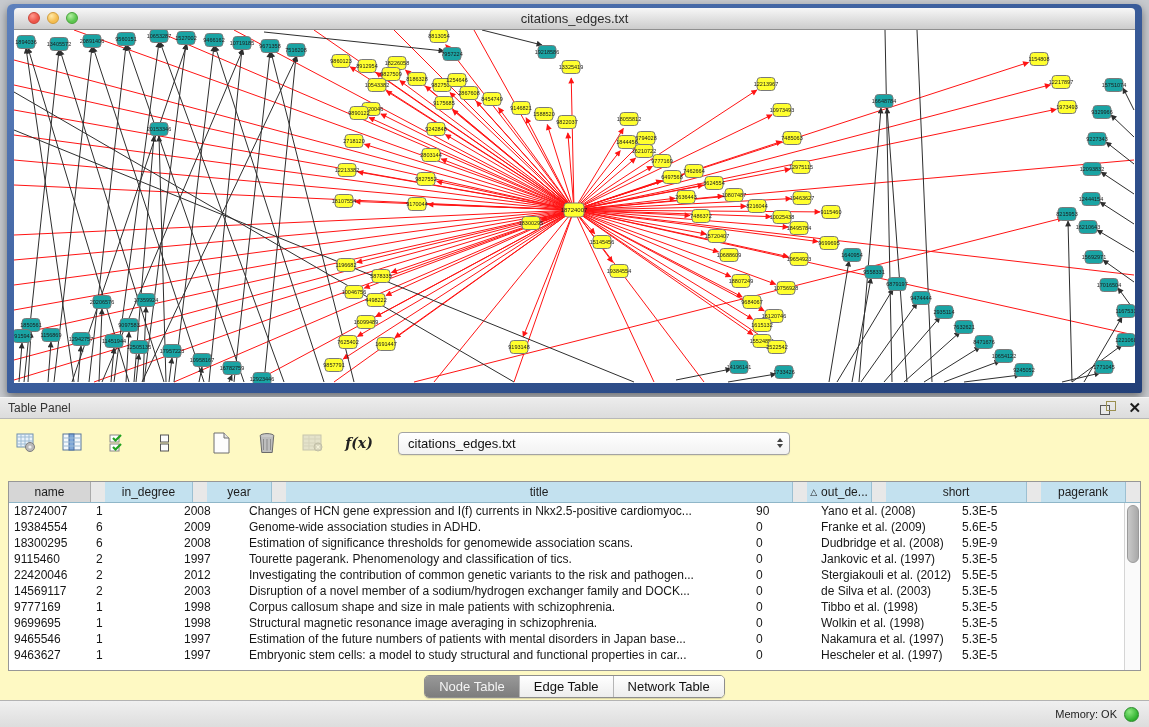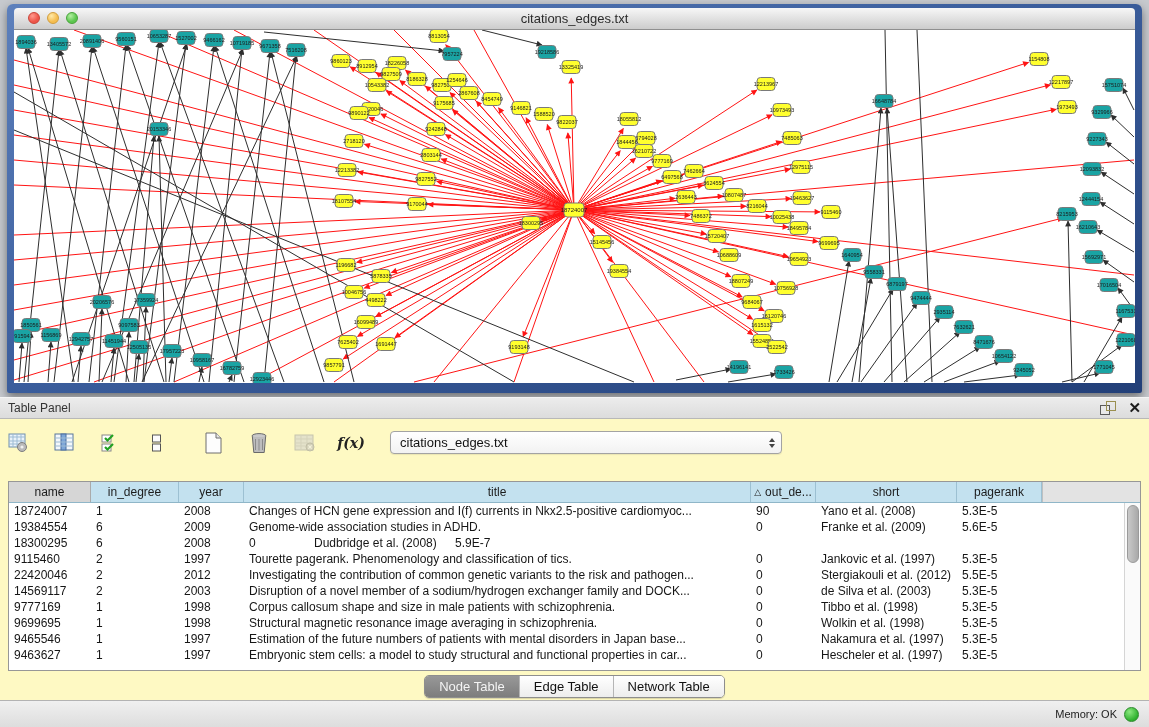--- a/index.html
+++ b/index.html
@@ -43,21 +43,21 @@
     border-top:1px solid #f5f5f5;border-bottom:1px solid #b8b8b8;
     display:flex;align-items:center;padding:0 8px;box-sizing:border-box;
   }
   .tp-header .tp-title{font-size:12px;color:#333;flex:1;}
   .tp-header .tp-float{width:16px;height:14px;position:relative;margin-right:12px;cursor:pointer;}
   .tp-float .sq1{position:absolute;left:0;bottom:0;width:8px;height:8px;border:1px solid #5a5a5a;background:#e9e9e9;}
   .tp-float .sq2{position:absolute;right:0;top:0;width:8px;height:8px;border:1px solid #9a8f4f;background:transparent;}
   .tp-header .tp-close{font-size:15px;font-weight:bold;color:#1c1c1c;cursor:pointer;line-height:14px;}
   
   .tp-toolbar{
-    display:flex;align-items:flex-start;gap:20px;padding:12px 10px 8px 6px;
+    display:flex;align-items:center;gap:20px;padding:12px 10px 8px 14px;
   }
   .tbtn{width:26px;height:24px;display:flex;align-items:center;justify-content:center;cursor:pointer;}
   .tbtn svg{display:block;}
   .fx{font-family:"DejaVu Serif",serif;font-style:italic;font-weight:bold;font-size:14px;color:#222;}
   .combo{
     width:392px;height:23px;margin-left:6px;
     border:1px solid #a3a3a3;border-radius:4px;
     background:linear-gradient(#ffffff,#f2f2f2);
     display:flex;align-items:center;padding:0 6px 0 9px;box-sizing:border-box;
     font-size:13px;color:#111;cursor:pointer;
@@ -66,21 +66,21 @@
   .combo .cval{flex:1;}
   .combo .arrows{display:flex;flex-direction:column;gap:2px;align-items:center;}
   .combo .arrows i{display:block;width:0;height:0;border-left:3.5px solid transparent;border-right:3.5px solid transparent;}
   .combo .arrows i.up{border-bottom:4px solid #444;}
   .combo .arrows i.dn{border-top:4px solid #444;}
   
   .grid{
     position:absolute;left:8px;right:8px;top:84px;height:188px;
     background:#ffffff;border:1px solid #979797;overflow:hidden;
   }
-  .grid-head{display:flex;height:20px;border-bottom:1px solid #8fb6c8;background:#e8e8e8;}
+  .grid-head{display:flex;height:20px;border-bottom:1px solid #8fb6c8;background:#e8e8e8;gap:14px;}
   .hcell{
     background:#c3e1ef;border-right:1px solid #9cc0d2;box-sizing:border-box;
     font-size:12px;color:#1c1c1c;display:flex;align-items:center;justify-content:center;
     overflow:hidden;white-space:nowrap;cursor:pointer;
   }
   .hcell.first{background:#d6d6d6;border-right:1px solid #aaa;}
   .hcell .sort{font-size:9px;margin-right:4px;color:#222;}
   .hfill{flex:1;background:#e3e3e3;border-left:1px solid #c0c0c0;}
   .grid-body{position:relative;height:calc(100% - 20px);overflow:hidden;}
   .trow{display:flex;height:16px;line-height:16px;}
@@ -912,23 +912,24 @@
           <div class="tcell" style="width: 65px; flex: 0 0 65px;">2009</div>
           <div class="tcell" style="width: 507px; flex: 0 0 507px;">Genome-wide association studies in ADHD.</div>
           <div class="tcell" style="width: 65px; flex: 0 0 65px;">0</div>
           <div class="tcell" style="width: 141px; flex: 0 0 141px;">Franke et al. (2009)</div>
           <div class="tcell" style="width: 85px; flex: 0 0 85px;">5.6E-5</div>
         </div>
         <div class="trow">
           <div class="tcell" style="width: 82px; flex: 0 0 82px;">18300295</div>
           <div class="tcell" style="width: 88px; flex: 0 0 88px;">6</div>
           <div class="tcell" style="width: 65px; flex: 0 0 65px;">2008</div>
+          <div class="tcell" style="width: 507px; flex: 0 0 507px;">Estimation of significance thresholds for genomewide association scans.</div>
           <div class="tcell" style="width: 65px; flex: 0 0 65px;">0</div>
           <div class="tcell" style="width: 141px; flex: 0 0 141px;">Dudbridge et al. (2008)</div>
-          <div class="tcell" style="width: 85px; flex: 0 0 85px;">5.9E-7</div>
+          <div class="tcell" style="width: 85px; flex: 0 0 85px;">5.9E-9</div>
         </div>
         <div class="trow">
           <div class="tcell" style="width: 82px; flex: 0 0 82px;">9115460</div>
           <div class="tcell" style="width: 88px; flex: 0 0 88px;">2</div>
           <div class="tcell" style="width: 65px; flex: 0 0 65px;">1997</div>
           <div class="tcell" style="width: 507px; flex: 0 0 507px;">Tourette pagerank. Phenomenology and classification of tics.</div>
           <div class="tcell" style="width: 65px; flex: 0 0 65px;">0</div>
           <div class="tcell" style="width: 141px; flex: 0 0 141px;">Jankovic et al. (1997)</div>
           <div class="tcell" style="width: 85px; flex: 0 0 85px;">5.3E-5</div>
         </div>

